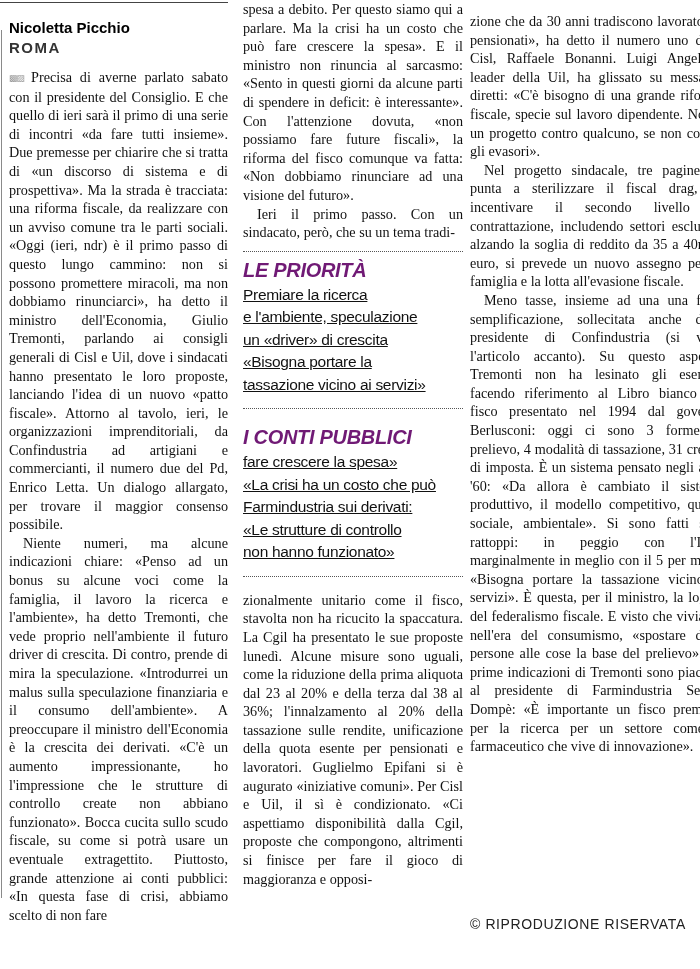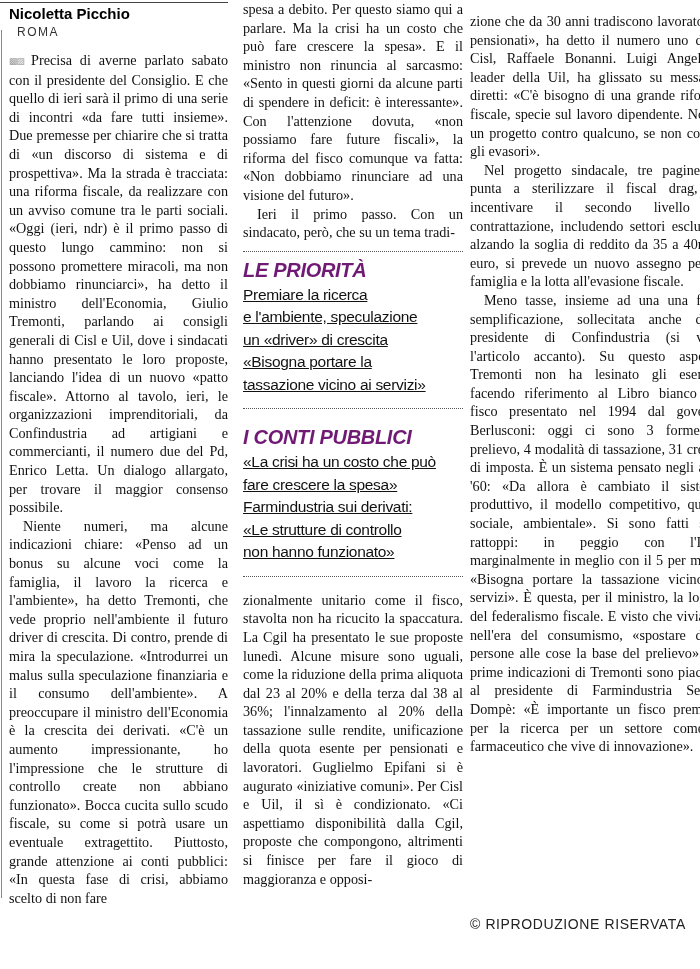--- a/index.html
+++ b/index.html
@@ -23,26 +23,27 @@
 
   .col { position: absolute; top: 0; }
   #col1 { left: 9px;   width: 219px; }
   #col2 { left: 243px; width: 220px; }
   #col3 { left: 470px; width: 230px; height: 969px; overflow: hidden; }
   #col3-inner { width: 253px; padding-top: 12px; }
 
   .byline {
     font-family: "Liberation Sans", sans-serif;
     font-weight: bold; font-size: 15px; line-height: 17px;
-    padding-top: 5px; color: #000;
+    padding-top: 19px; color: #000;
   }
   .dateline {
     font-family: "Liberation Sans", sans-serif;
-    font-size: 12px; letter-spacing: 1.5px; color: #333;
-    margin: 3px 0 12px 8px;
+    font-size: 15px; letter-spacing: 1.5px; color: #333;
+    margin: 3px 0 12px 0;
+    font-weight: bold;
   }
 
   .body-text {
     font-size: 14.2px; line-height: 18.6px;
     text-align: justify;
     hyphens: auto; -webkit-hyphens: auto;
     margin: 0;
   }
   .body-text.indent { text-indent: 14px; }
   .col2-start { }
@@ -99,22 +100,22 @@
     <div class="pullquote-title">LE PRIORITÀ</div>
     <div class="pullquote-line">Premiare la ricerca</div>
     <div class="pullquote-line">e l'ambiente, speculazione</div>
     <div class="pullquote-line">un «driver» di crescita</div>
     <div class="pullquote-line">«Bisogna portare la</div>
     <div class="pullquote-line">tassazione vicino ai servizi»</div>
   </div>
   <div class="dotted-rule" style="margin-top:12px; margin-bottom:18px;"></div>
   <div class="pullquote-box">
     <div class="pullquote-title">I CONTI PUBBLICI</div>
+    <div class="pullquote-line">fare crescere la spesa»</div>
     <div class="pullquote-line">«La crisi ha un costo che può</div>
-    <div class="pullquote-line">fare crescere la spesa»</div>
     <div class="pullquote-line">Farmindustria sui derivati:</div>
     <div class="pullquote-line">«Le strutture di controllo</div>
     <div class="pullquote-line">non hanno funzionato»</div>
   </div>
   <div class="dotted-rule" style="margin-top:12px; margin-bottom:14px;"></div>
 
   <p class="body-text">zionalmente unitario come il fisco, stavolta non ha ricucito la spaccatura. La Cgil ha presentato le sue proposte lunedì. Alcune misure sono uguali, come la riduzione della prima aliquota dal 23 al 20% e della terza dal 38 al 36%; l'innalzamento al 20% della tassazione sulle rendite, unificazione della quota esente per pensionati e lavoratori. Guglielmo Epifani si è augurato «iniziative comuni». Per Cisl e Uil, il sì è condizionato. «Ci aspettiamo disponibilità dalla Cgil, proposte che compongono, altrimenti si finisce per fare il gioco di maggioranza e opposi-</p>
 </div>
 
 <div class="col" id="col3">

